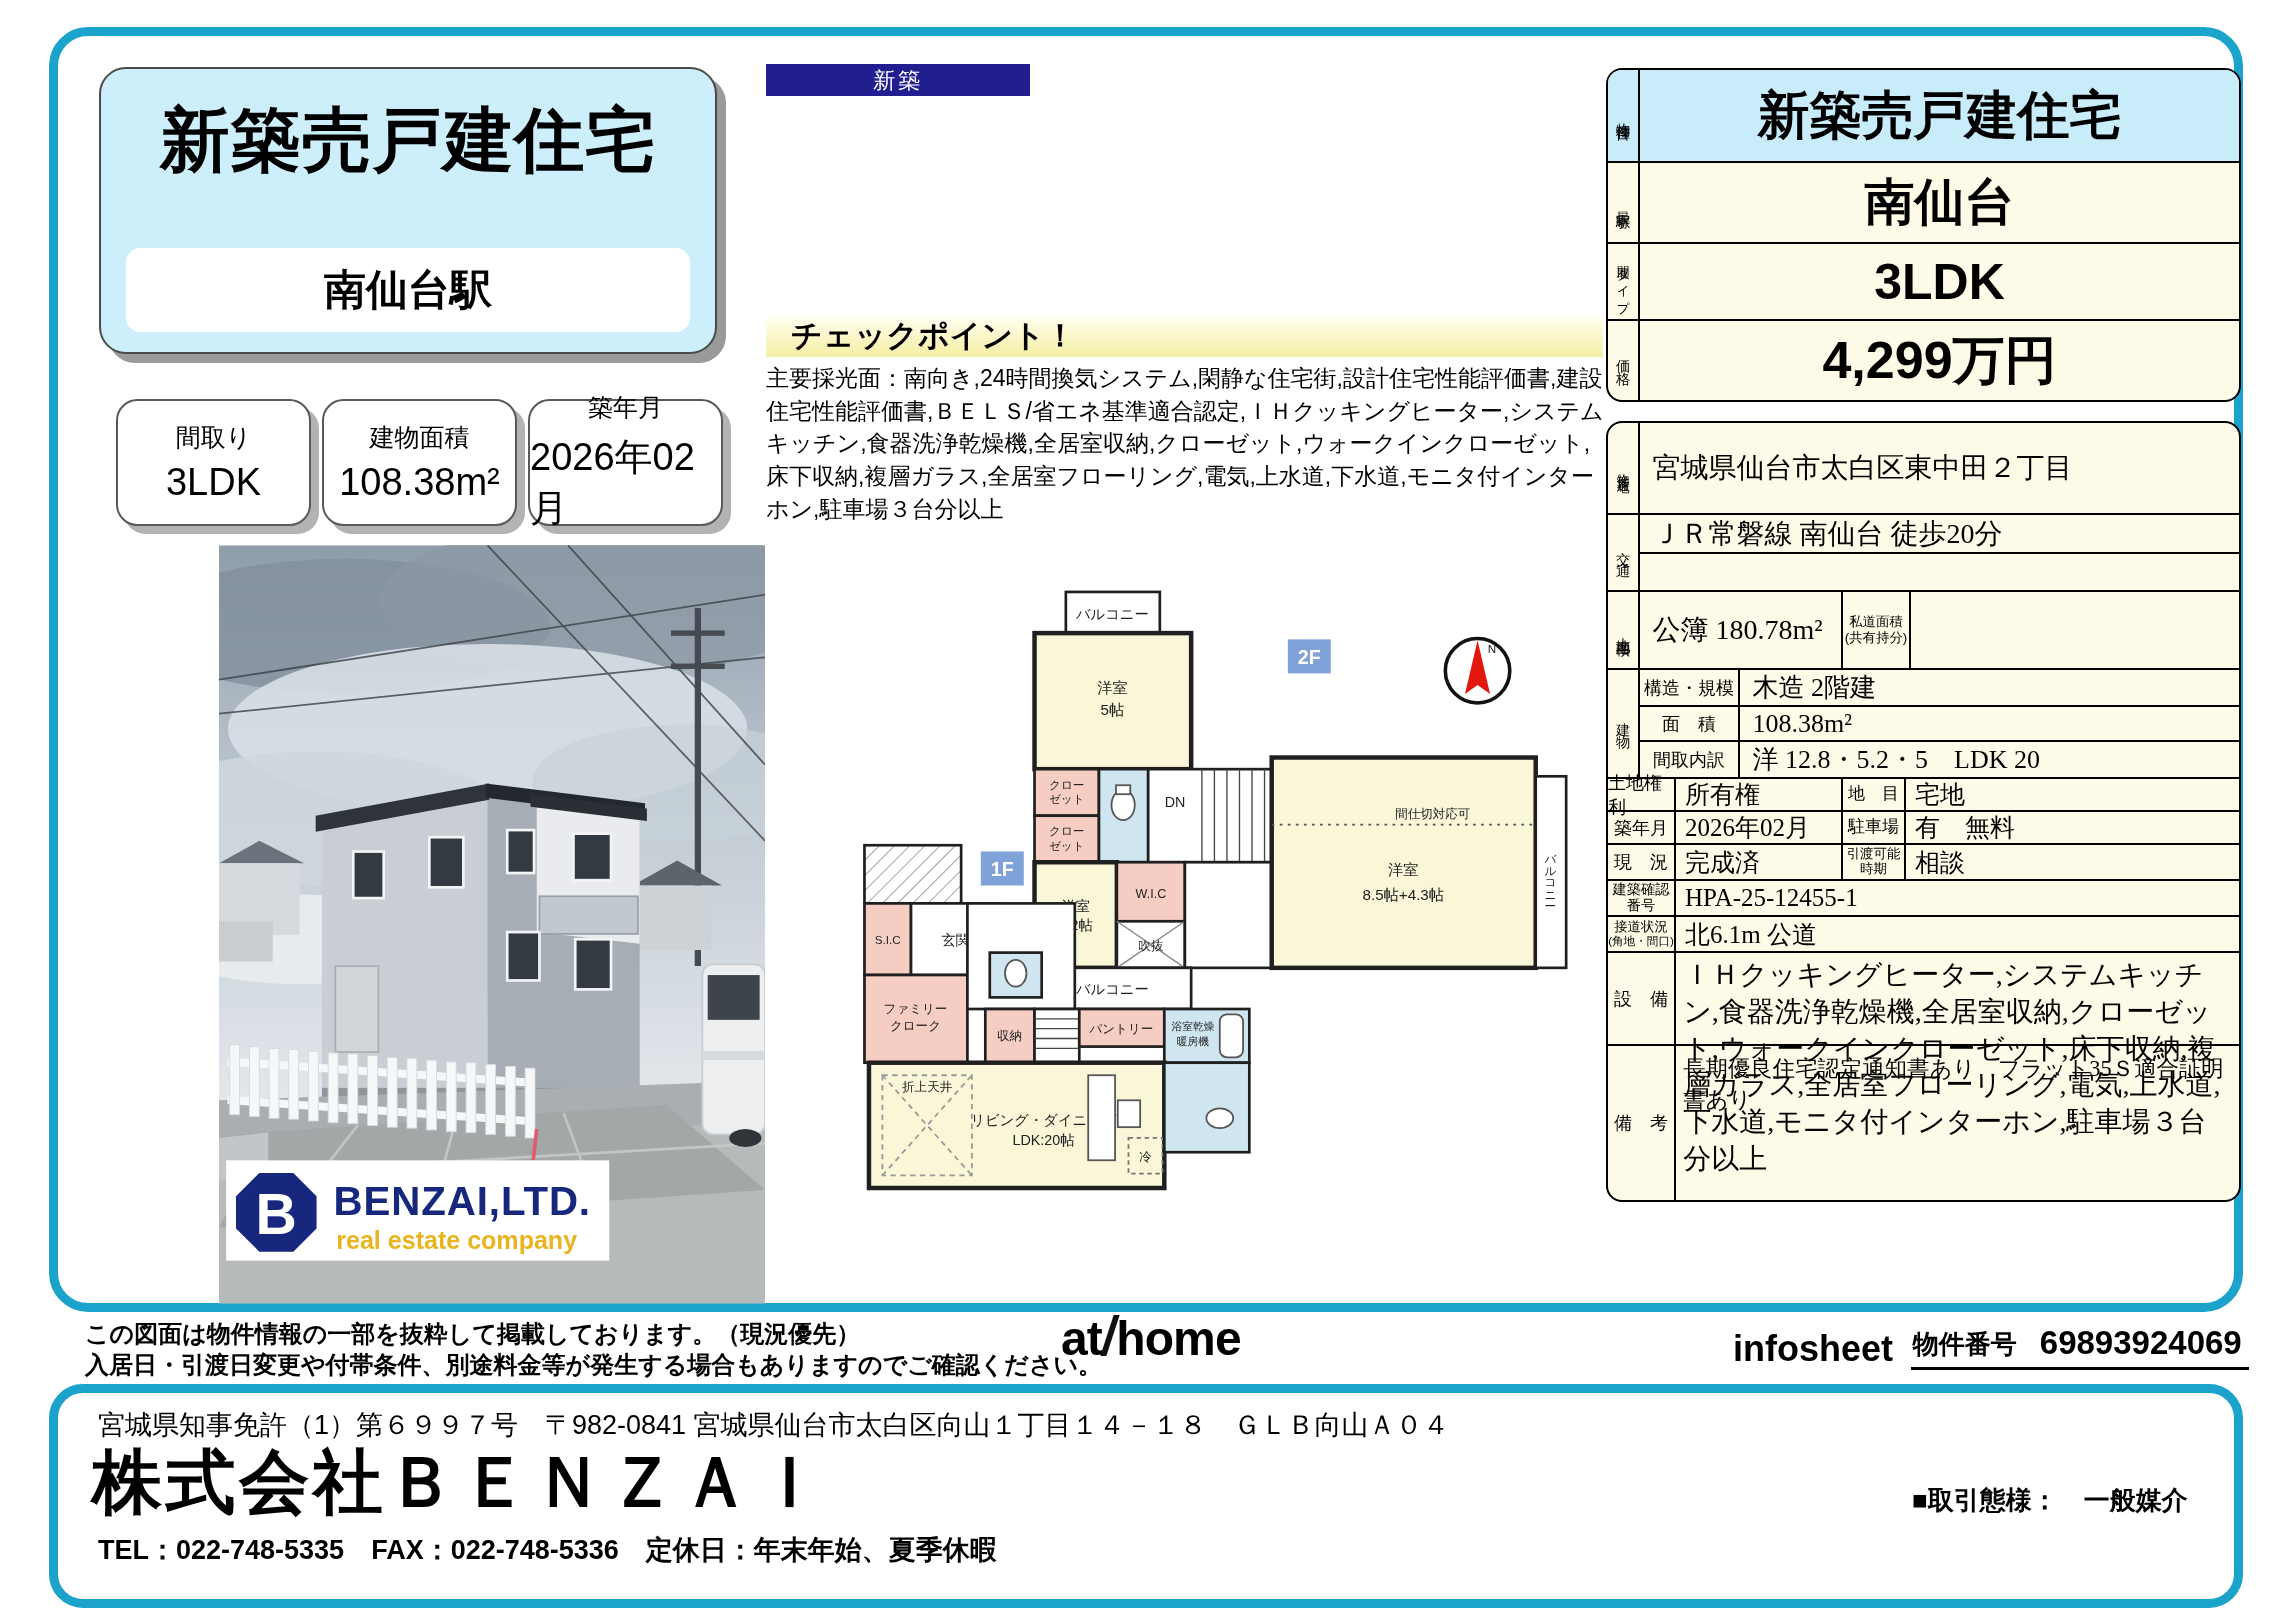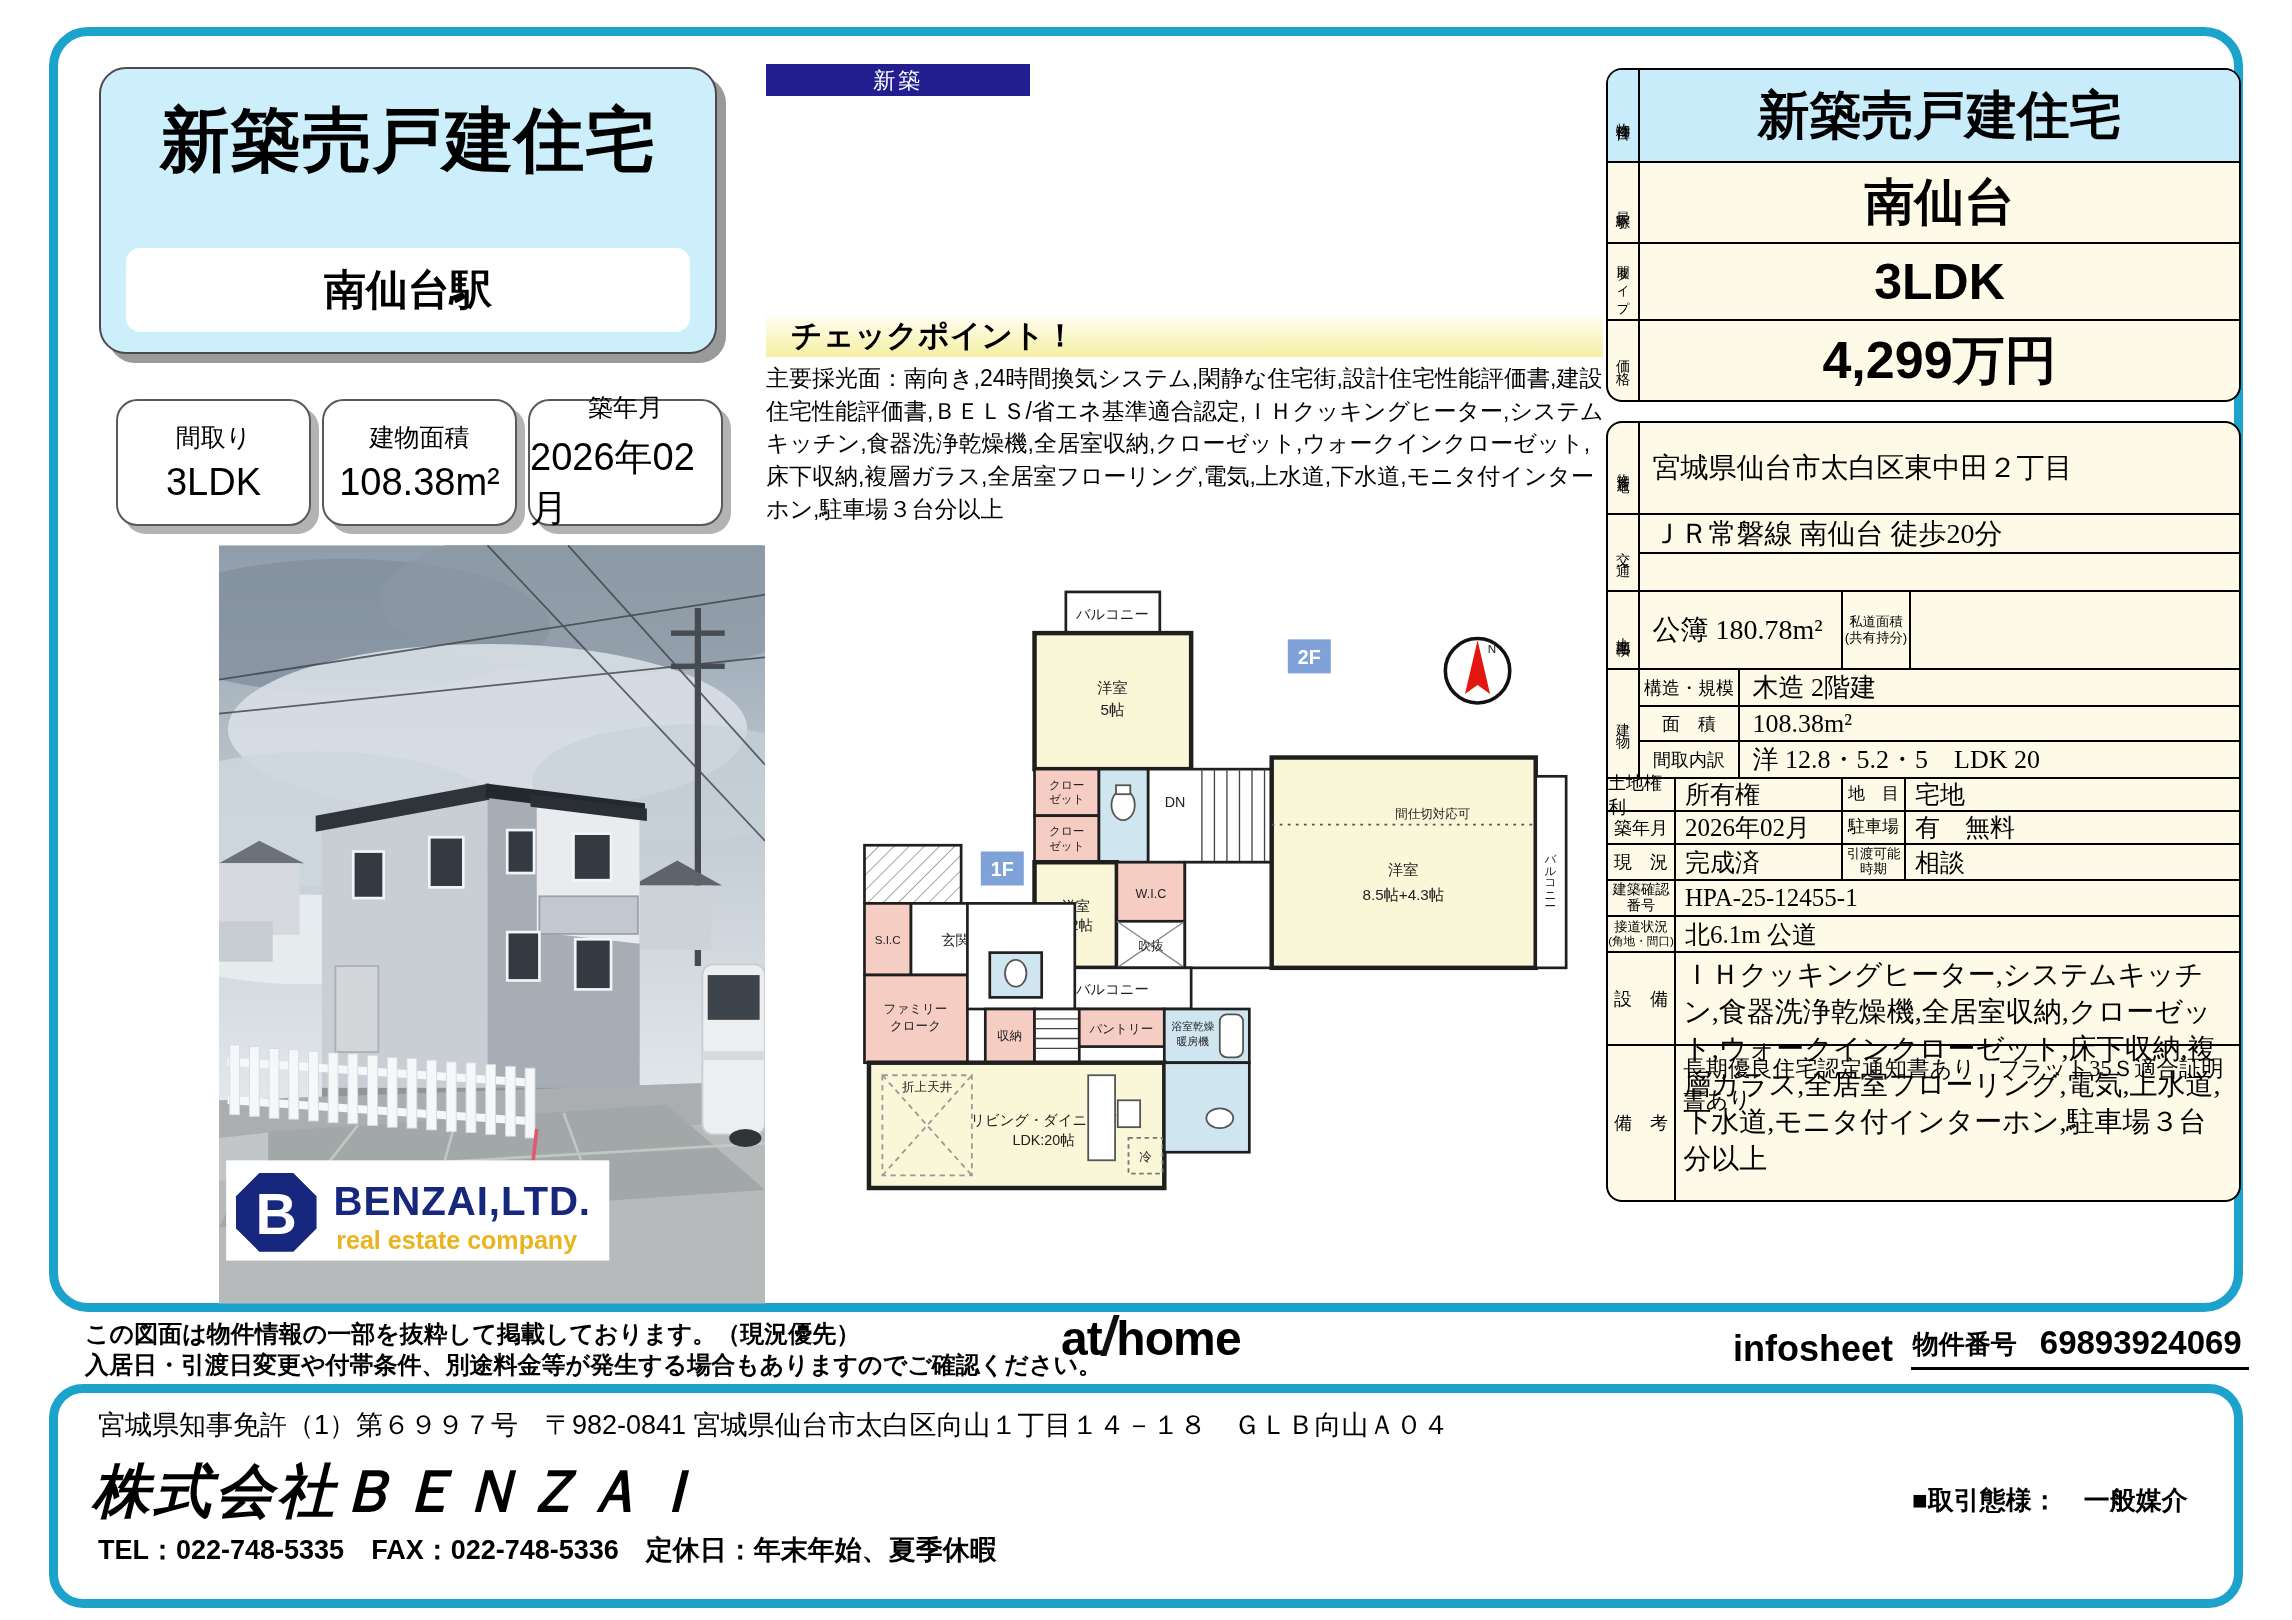--- a/index.html
+++ b/index.html
@@ -58,21 +58,21 @@
   .disc{left:85px;font-size:24px;font-weight:600;}
   .athome{left:1061px;top:1311px;display:flex;align-items:center;font-size:48px;font-weight:800;letter-spacing:-0.9px;}
   .athome .slash{width:6.3px;height:41px;background:#111;transform:skewX(-18deg);margin:0 2.7px 5.4px 5.4px;}
   .infoline{left:1733px;top:1324px;display:flex;align-items:flex-end;gap:18px;}
   .infoline .isheet{font-size:36px;font-weight:bold;}
   .uline{display:flex;align-items:flex-end;gap:23px;border-bottom:3.6px solid #000;padding:0 7.2px 4.5px 1.8px;}
   .uline .pl{font-size:26px;font-weight:bold;}
   .uline .pn{font-size:33px;font-weight:bold;}
 
   .lic{left:40px;top:14.3px;font-size:27px;font-weight:500;}
-  .cname{left:34px;top:60px;font-size:58px;font-weight:bold;letter-spacing:3.6px;font-style:italic;}
+  .cname{left:34px;top:43px;font-size:70px;font-weight:bold;letter-spacing:3.6px;}
   .contact{left:40px;top:139px;font-size:27px;font-weight:bold;}
   .deal{left:1854px;top:90px;font-size:26px;font-weight:bold;}
 
   
   .fl{font-family:"Liberation Sans",sans-serif;fill:#222;text-anchor:middle;font-size:17px;}
   .fs16{font-size:16px;} .fs14{font-size:14px;} .fs13{font-size:13px;} .fs12{font-size:12px;}
   .badge-t{fill:#fff;font-weight:bold;font-size:22px;}
 </style>
 </head>
 <body>

